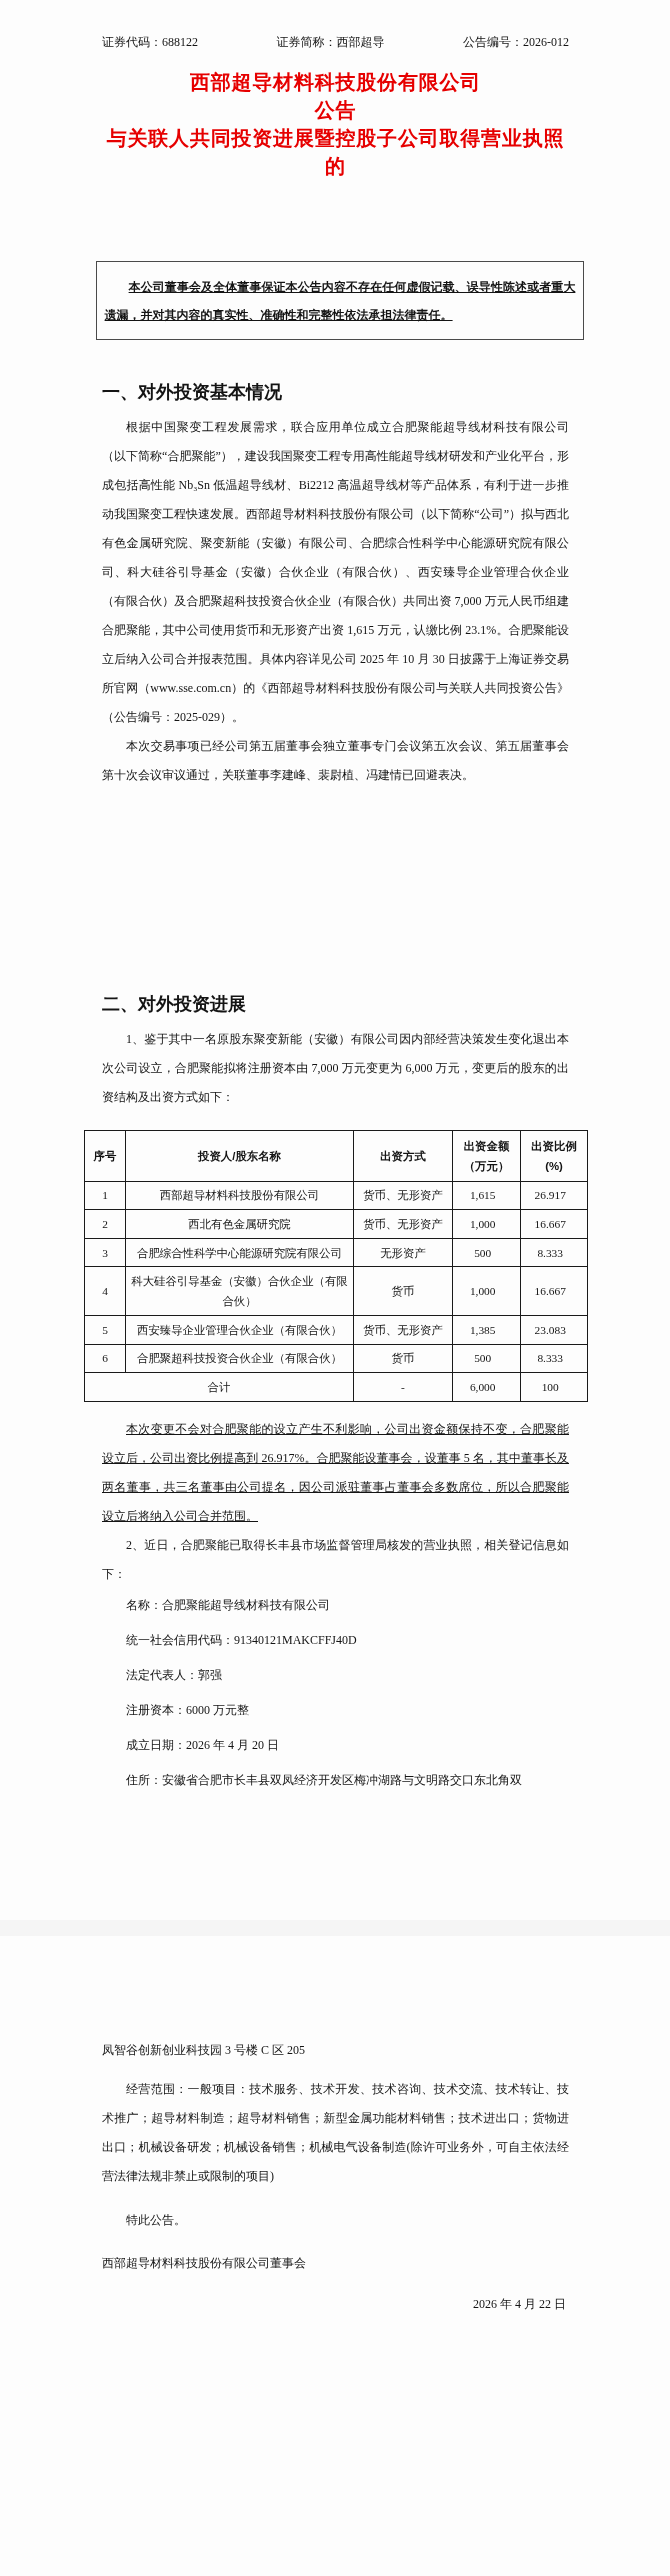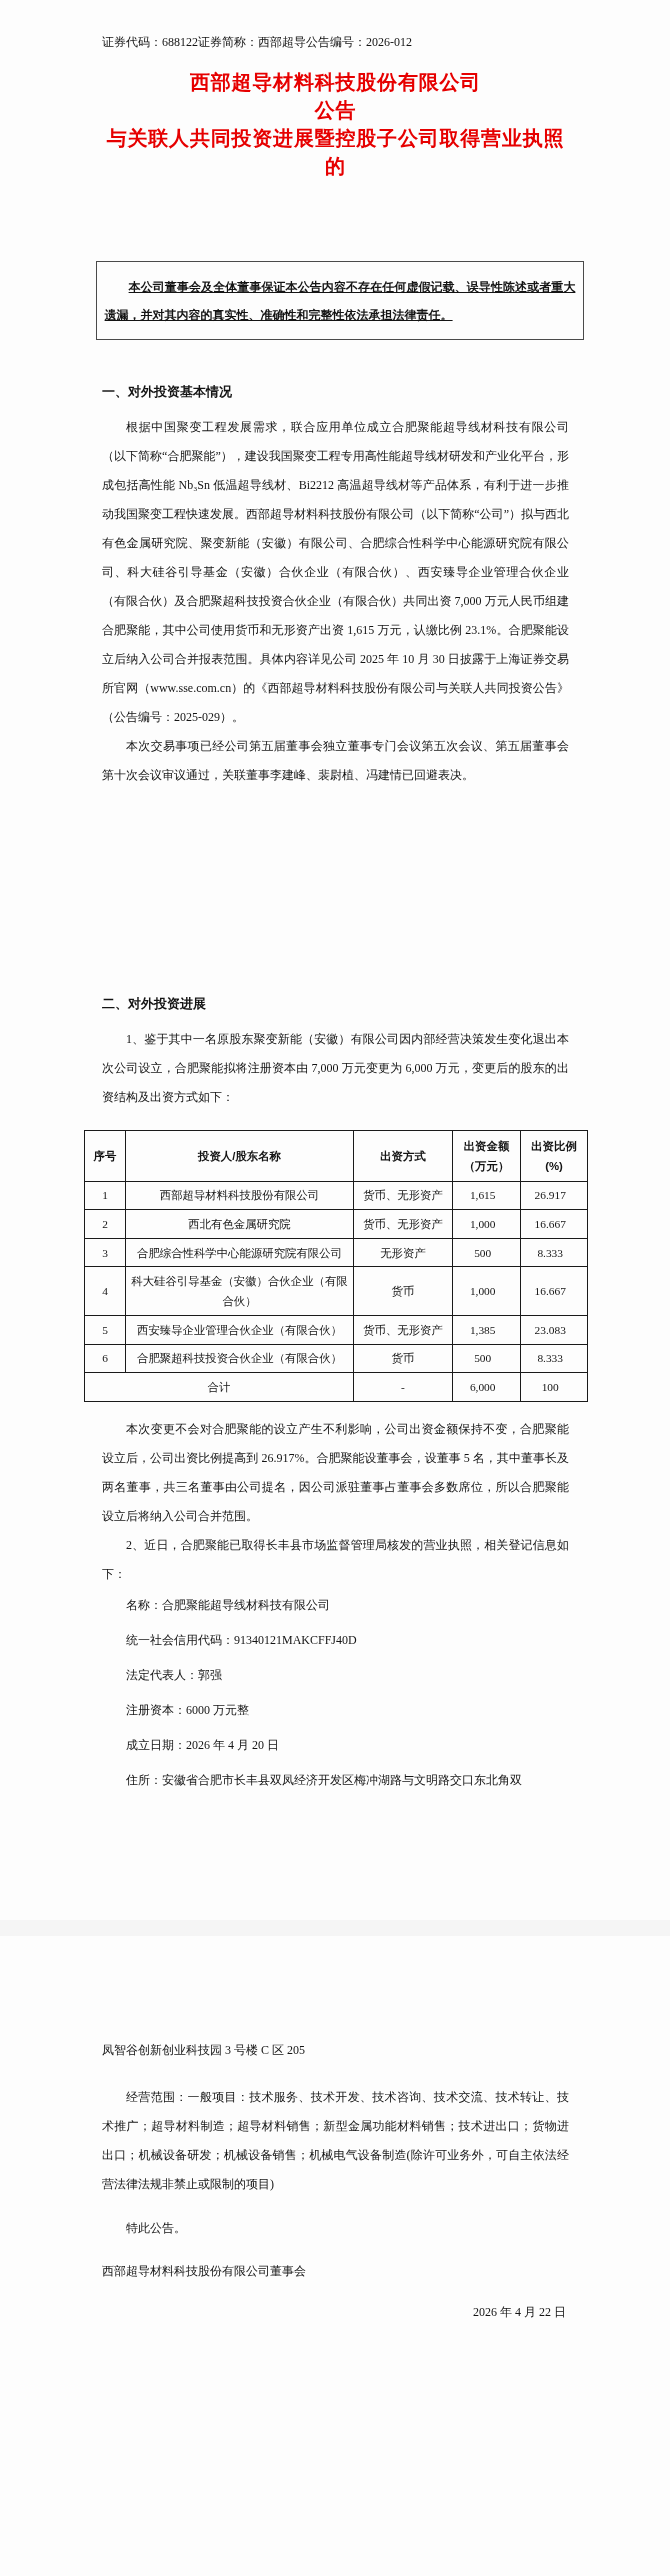--- a/index.html
+++ b/index.html
@@ -19,20 +19,21 @@
   .page1 { height: 1920px; padding-top: 35px; }
   .page2 { height: 2160px; padding-top: 100px; }
   .page-band {
     width: 671px;
     height: 16px;
     background: #f5f5f5;
   }
   
   .meta-row {
     display: flex;
+    justify-content: space-between;
     font-size: 12px;
     line-height: 15px;
     white-space: nowrap;
   }
   
   .doc-title {
     margin-top: 18px;
     text-align: center;
     font-family: "Liberation Sans", "DejaVu Sans", sans-serif;
     font-weight: bold;
@@ -52,32 +53,32 @@
     font-size: 12px;
     line-height: 28px;
     text-align: justify;
     text-indent: 2em;
     text-decoration: underline;
   }
   
   .sec-heading {
     font-family: Liberation Serif, serif;
     font-weight: bold;
-    font-size: 13px;
+    font-size: 18px;
     line-height: 18px;
   }
   .sec1-heading { margin-top: 43px; }
   .para {
     font-size: 12px;
     line-height: 29px;
     text-align: justify;
     text-indent: 2em;
   }
   .mt16 { margin-top: 12px; }
-  .mt18 { margin-top: 13.7px; }
+  .mt18 { margin-top: 13.7px; text-decoration: underline; }
   .big-gap { height: 205px; }
   
   .inv-table {
     margin: 18px 0 0 -18px;
     width: calc(100% + 36px);
     border-collapse: collapse;
     table-layout: fixed;
     font-size: 11.4px;
   }
   .inv-table th, .inv-table td {
@@ -246,21 +247,21 @@
   </ul>
 
 </div>
 
 <div class="page-band"></div>
 
 <div class="page page2">
 
   <p class="addr-cont">凤智谷创新创业科技园 3 号楼 C 区 205</p>
 
-  <p class="para" style="margin-top:18px">经营范围：一般项目：技术服务、技术开发、技术咨询、技术交流、技术转让、技术推广；超导材料制造；超导材料销售；新型金属功能材料销售；技术进出口；货物进出口；机械设备研发；机械设备销售；机械电气设备制造(除许可业务外，可自主依法经营法律法规非禁止或限制的项目)</p>
+  <p class="para" style="margin-top:10px">经营范围：一般项目：技术服务、技术开发、技术咨询、技术交流、技术转让、技术推广；超导材料制造；超导材料销售；新型金属功能材料销售；技术进出口；货物进出口；机械设备研发；机械设备销售；机械电气设备制造(除许可业务外，可自主依法经营法律法规非禁止或限制的项目)</p>
 
   <p class="para closing-line">特此公告。</p>
 
   <div class="sig-block">西部超导材料科技股份有限公司董事会</div>
   <div class="sig-date">2026 年 4 月 22 日</div>
 
 </div>
 
 
 </body></html>

